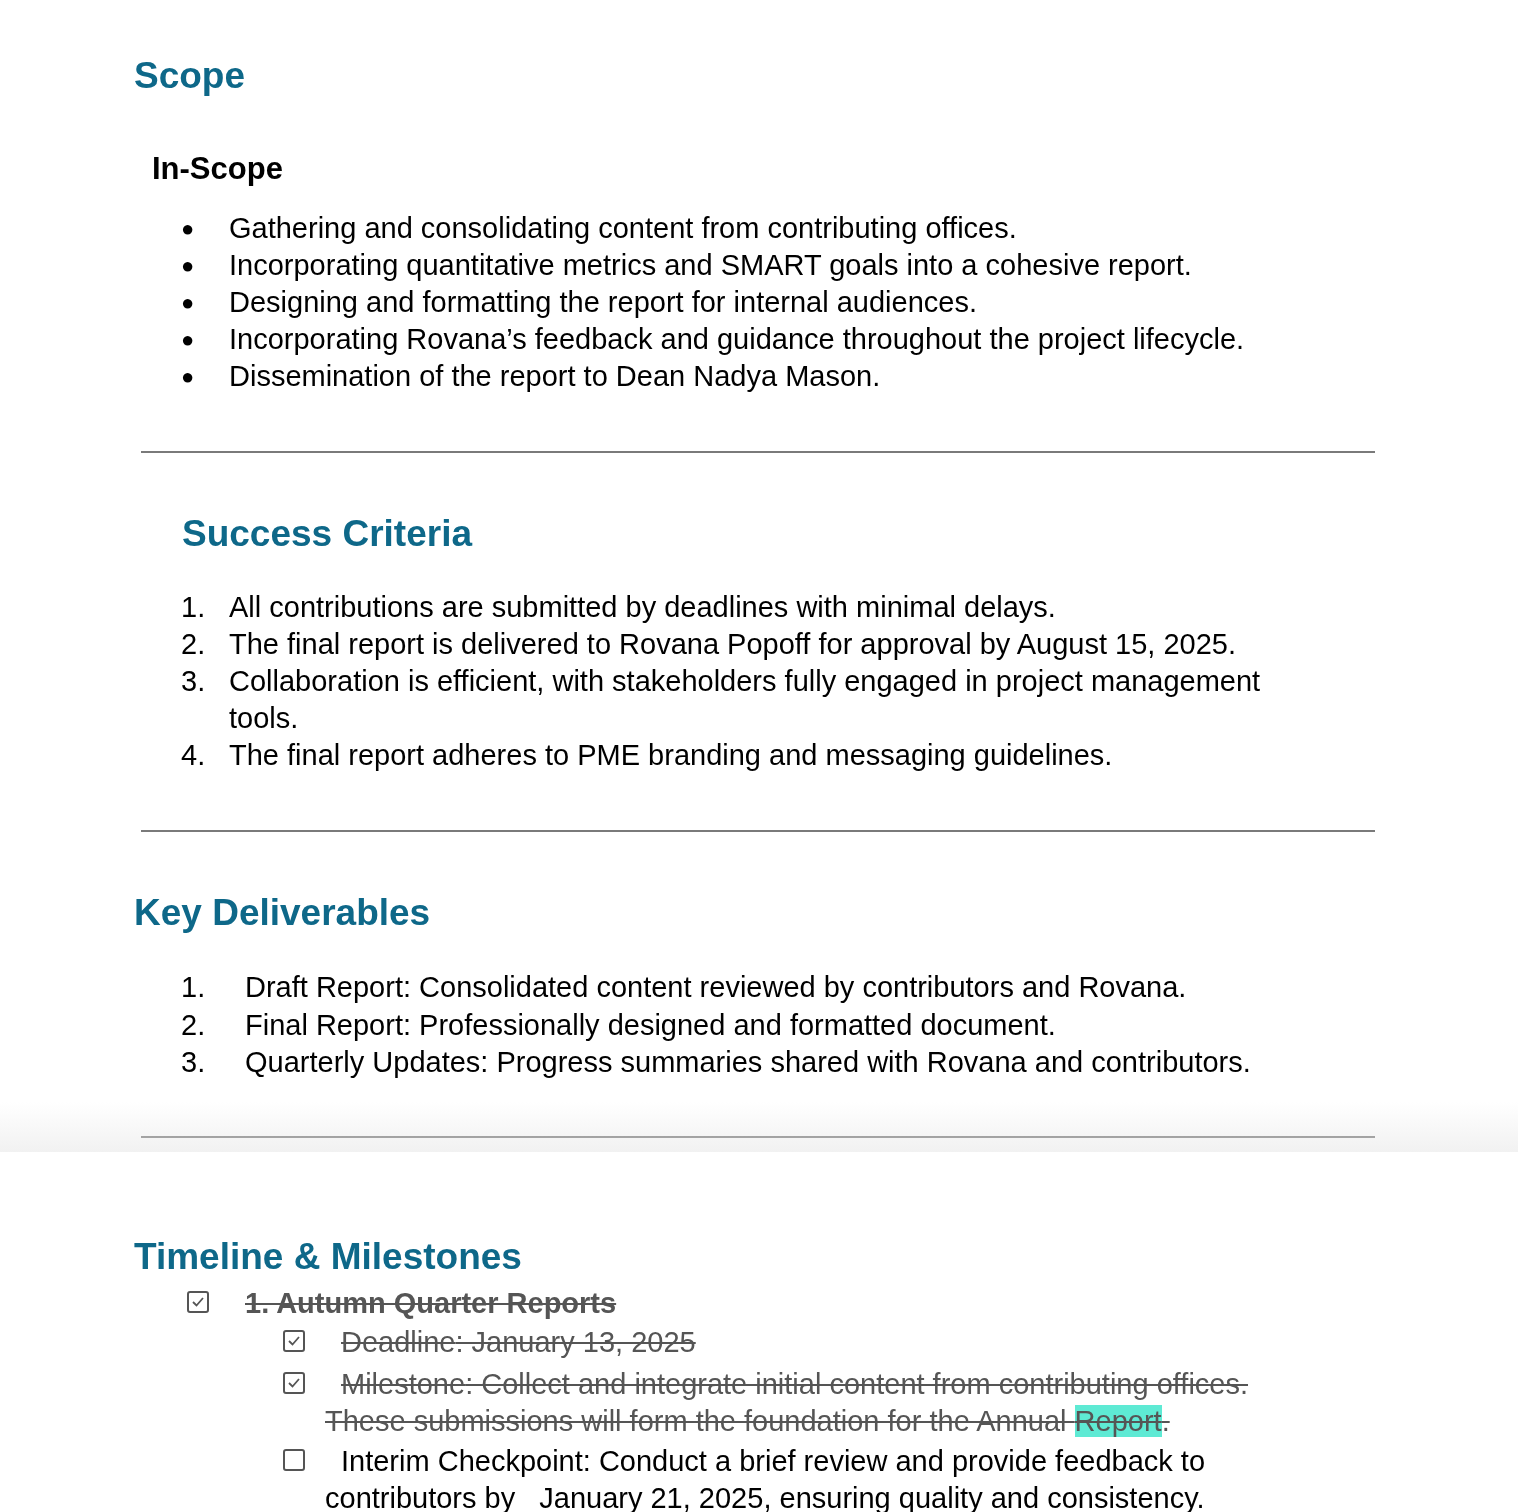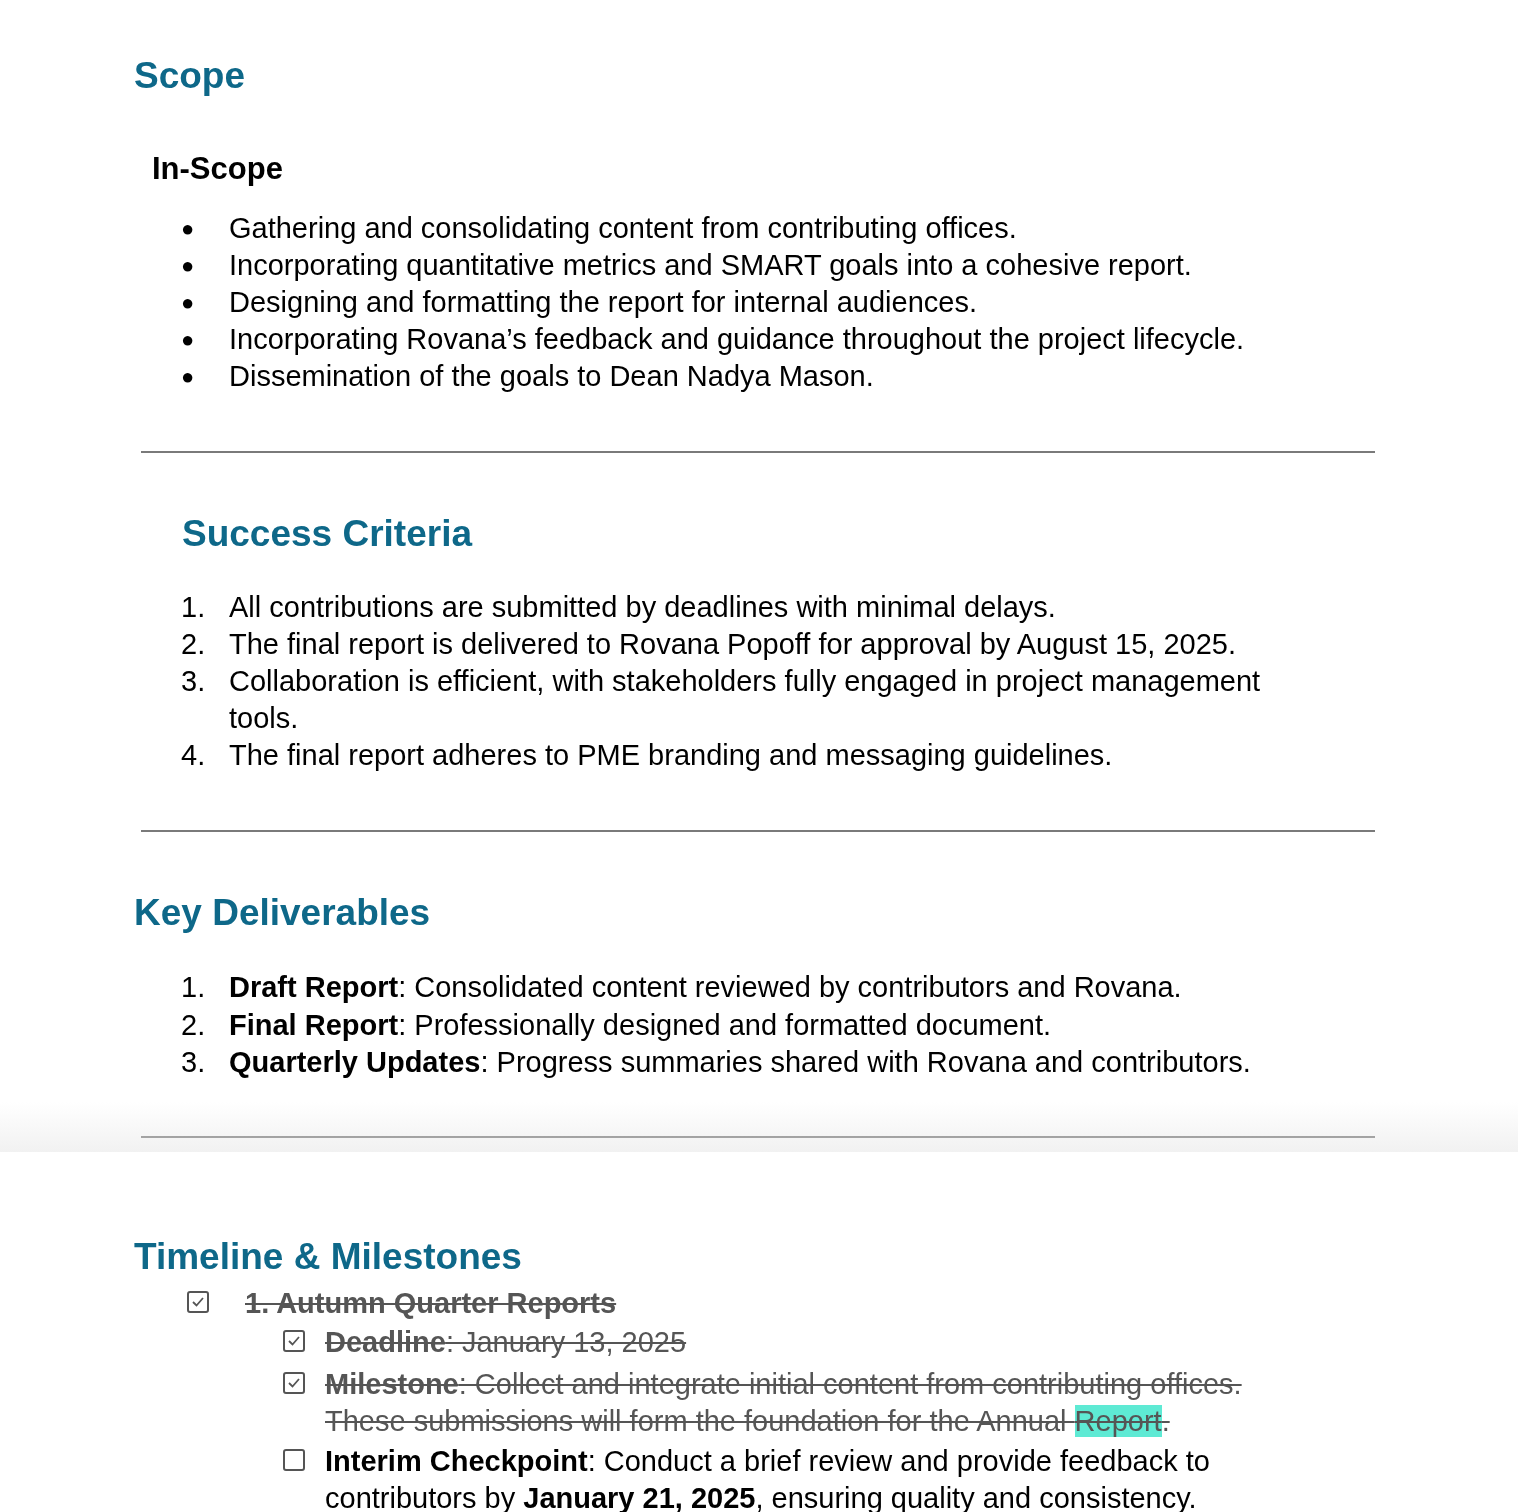--- a/index.html
+++ b/index.html
@@ -6,21 +6,21 @@
   body { width:1518px; height:1512px; overflow:hidden; position:relative;
          font-family:"Liberation Sans", sans-serif; color:#000; }
   .page { position:absolute; left:0; top:0; width:1518px; height:1152px; }
   h1.sec { position:absolute; left:134px; margin:0; font-size:37px; font-weight:bold; color:#0e6889; letter-spacing:0; }
   h2.sub { position:absolute; left:140px; margin:12px; font-size:31px; font-weight:bold; color:#000; }
   .hr { position:absolute; left:141px; width:1234px; height:2px; background:#7a7a7a; }
   .row { position:absolute; font-size:29px; line-height:37px; white-space:nowrap; }
   .bullet { position:absolute; left:181px; font-size:22px; }
   .num { position:absolute; left:181px; }
   .txt { position:absolute; left:229px; }
-  b { font-weight:bold; }
+  b { font-weight:normal;margin-left:16px; }
   .done { color:#555; text-decoration:line-through; text-decoration-thickness:2px; }
   .chk { position:absolute; width:22px; height:22px; border:2px solid #555; border-radius:3px; box-sizing:border-box; }
   .chk svg { position:absolute; left:2px; top:2px; }
   .hl { background:#5eead4; }
   .fade { position:absolute; left:0; right:0; bottom:0; height:50px;
           background:linear-gradient(to bottom, rgba(240,240,240,0), rgba(230,230,230,0.55)); pointer-events:none; }
 </style>
 </head>
 <body>
 
@@ -41,21 +41,21 @@
     <div class="row" style="top:284px;left:0;">
       <span class="bullet">●</span>
       <span class="txt">Designing and formatting the report for internal audiences.</span>
     </div>
     <div class="row" style="top:321px;left:0;">
       <span class="bullet">●</span>
       <span class="txt">Incorporating Rovana’s feedback and guidance throughout the project lifecycle.</span>
     </div>
     <div class="row" style="top:358px;left:0;">
       <span class="bullet">●</span>
-      <span class="txt">Dissemination of the goals to Dean Nadya Mason.</span>
+      <span class="txt">Dissemination of the report to Dean Nadya Mason.</span>
     </div>
   </div>
 
   <div class="hr" style="top:451px;"></div>
 
   <h1 class="sec" style="top:513px;margin-left:48px;">Success Criteria</h1>
   <div>
     <div class="row" style="top:589px;left:0;">
       <span class="num">1.</span>
       <span class="txt">All contributions are submitted by deadlines with minimal delays.</span>

